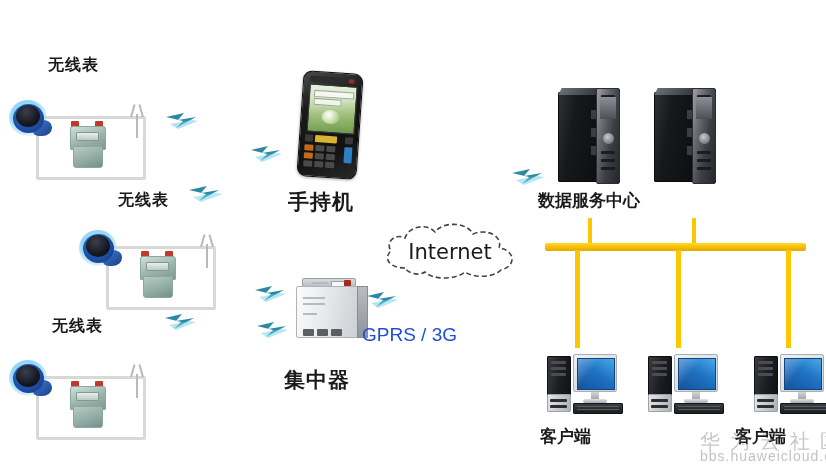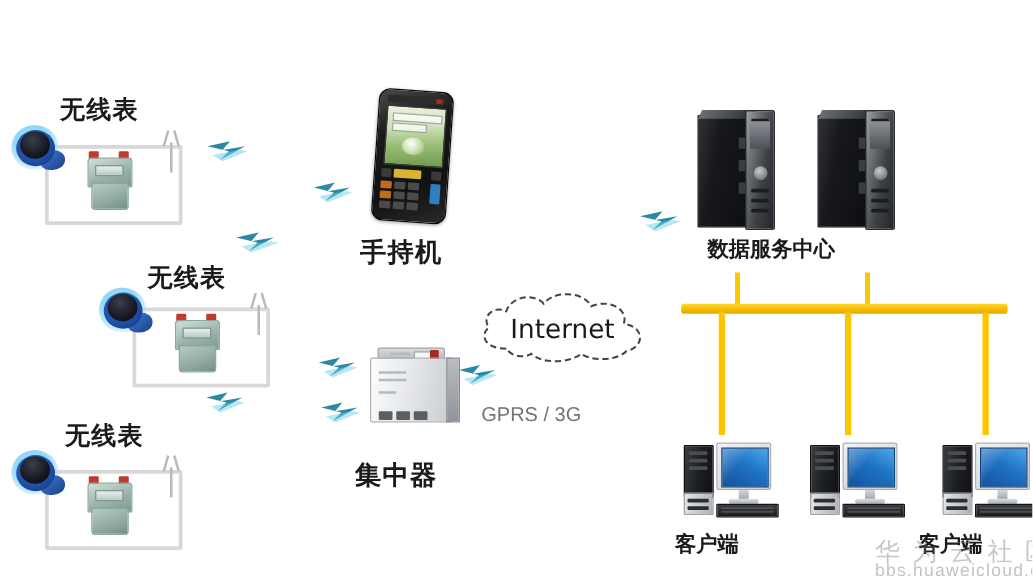--- a/index.html
+++ b/index.html
@@ -20,30 +20,29 @@
 
   
   .cn-label {
     font-family: "DejaVu Sans", "Liberation Sans", sans-serif;
     font-weight: bold;
     color: #1a1a1a;
     white-space: nowrap;
     letter-spacing: 1px;
     line-height: 1;
   }
-  .label-meter  { font-size: 20px; margin-top: 20px; }
+  .label-meter  { font-size: 16px; }
   .label-device { font-size: 21px; }
   .label-server { font-size: 17px; letter-spacing: 0px; }
   .label-client { font-size: 17px; letter-spacing: 0px; text-align: right; }
   .lat-label {
     font-family: "Liberation Sans", sans-serif;
-    font-size: 16px;
-    color: #737373;
+    font-size: 19px;
+    color: #1d4ed8;
     white-space: nowrap;
-    margin-left: 23px;
   }
 
   
   .meter-group { width: 150px; height: 82px; }
   .meter-frame {
     position: absolute;
     left: 28px; top: 18px;
     width: 104px; height: 58px;
     border: 3px solid #d8d8d8;
     border-radius: 2px;
@@ -562,21 +561,21 @@
       <div class="vent" style="left:6px; top:16px; width:22px;"></div>
       <div class="vent" style="left:6px; top:26px; width:14px;"></div>
       <div class="term" style="left:6px;"></div>
       <div class="term" style="left:20px;"></div>
       <div class="term" style="left:34px;"></div>
     </div>
     <div class="side"></div>
   </div>
   <div class="abs cn-label label-device" style="left:284px; top:370px;">集中器</div>
 
-  <div class="cloud" style="left:375px; top:229px;">
+  <div class="cloud" style="left:375px; top:218px;">
     <svg width="150" height="70" viewBox="0 0 150 70">
       <path d="M30 50
                C14 50 8 40 16 33
                C10 24 20 15 30 20
                C34 8 52 5 60 14
                C68 3 92 4 98 16
                C112 10 128 18 124 30
                C140 32 142 48 126 52
                C118 60 98 60 90 54
                C80 62 58 62 50 54
@@ -612,21 +611,21 @@
     <div class="bezel">
       <div class="slot" style="top:6px;"></div>
       <div class="strip"></div>
       <div class="logo"></div>
       <div class="slot" style="top:62px;"></div>
       <div class="slot" style="top:70px;"></div>
       <div class="slot" style="top:78px;"></div>
     </div>
   </div>
 
-  <div class="abs cn-label label-server" style="left:566px; top:192px;">数据服务中心</div>
+  <div class="abs cn-label label-server" style="left:538px; top:192px;">数据服务中心</div>
 
   <div class="bus-v" style="left:588px; top:218px; width:4px; height:30px;"></div>
   <div class="bus-v" style="left:692px; top:218px; width:4px; height:30px;"></div>
 
   <div class="bus-h" style="left:545px; top:243px; width:261px; height:8px;"></div>
 
   <div class="bus-v" style="left:575px; top:250px; width:5px; height:98px;"></div>
   <div class="bus-v" style="left:676px; top:250px; width:5px; height:98px;"></div>
   <div class="bus-v" style="left:786px; top:250px; width:5px; height:98px;"></div>
 

